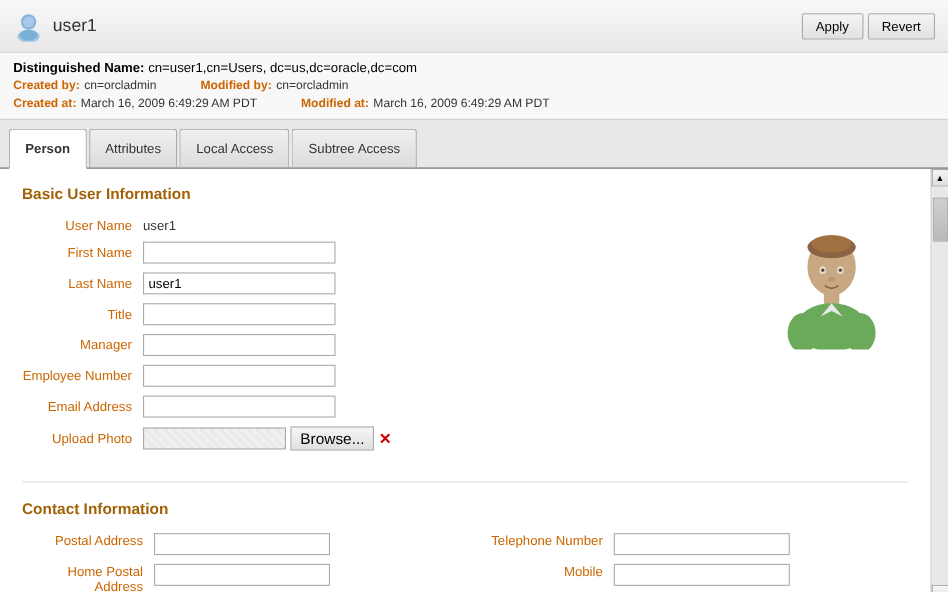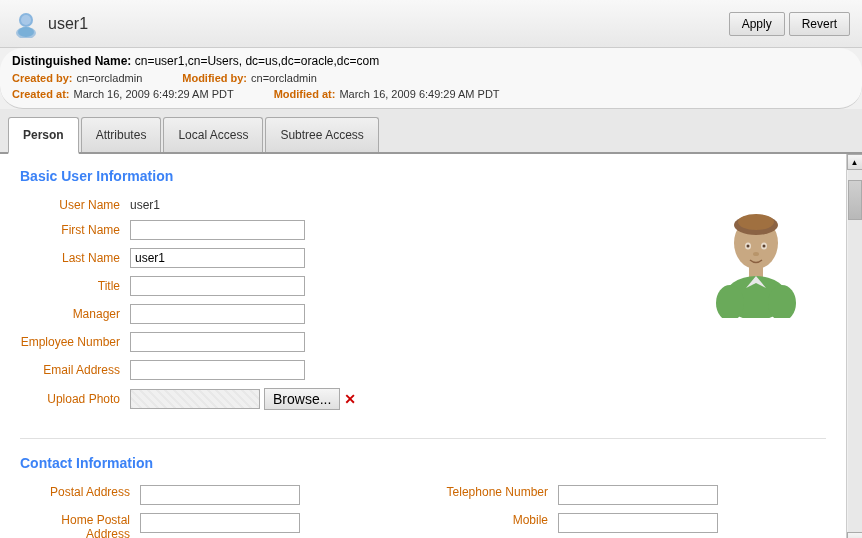--- a/index.html
+++ b/index.html
@@ -48,21 +48,20 @@
       cursor: pointer;
       font-size: 12px;
       border-radius: 2px;
     }
 
     
     .dn-section {
       background: #f8f8f8;
       padding: 6px 12px 8px 12px;
       border-bottom: 1px solid #ccc;
-      border-radius: 23px;
     }
     .dn-label {
       font-weight: bold;
       font-size: 12px;
     }
     .dn-value {
       font-size: 12px;
     }
     .meta-row {
       display: flex;
@@ -158,21 +157,21 @@
       background: linear-gradient(to bottom, #d0d0d0, #b8b8b8);
       border: 1px solid #aaa;
       position: absolute;
       top: 10px;
     }
 
     
     .section-heading {
       font-size: 14px;
       font-weight: bold;
-      color: #3b82f6;
+      color: #a16207;
       margin-bottom: 14px;
     }
 
     
     .form-section {
       display: flex;
       gap: 20px;
     }
     .form-fields {
       flex: 1;

